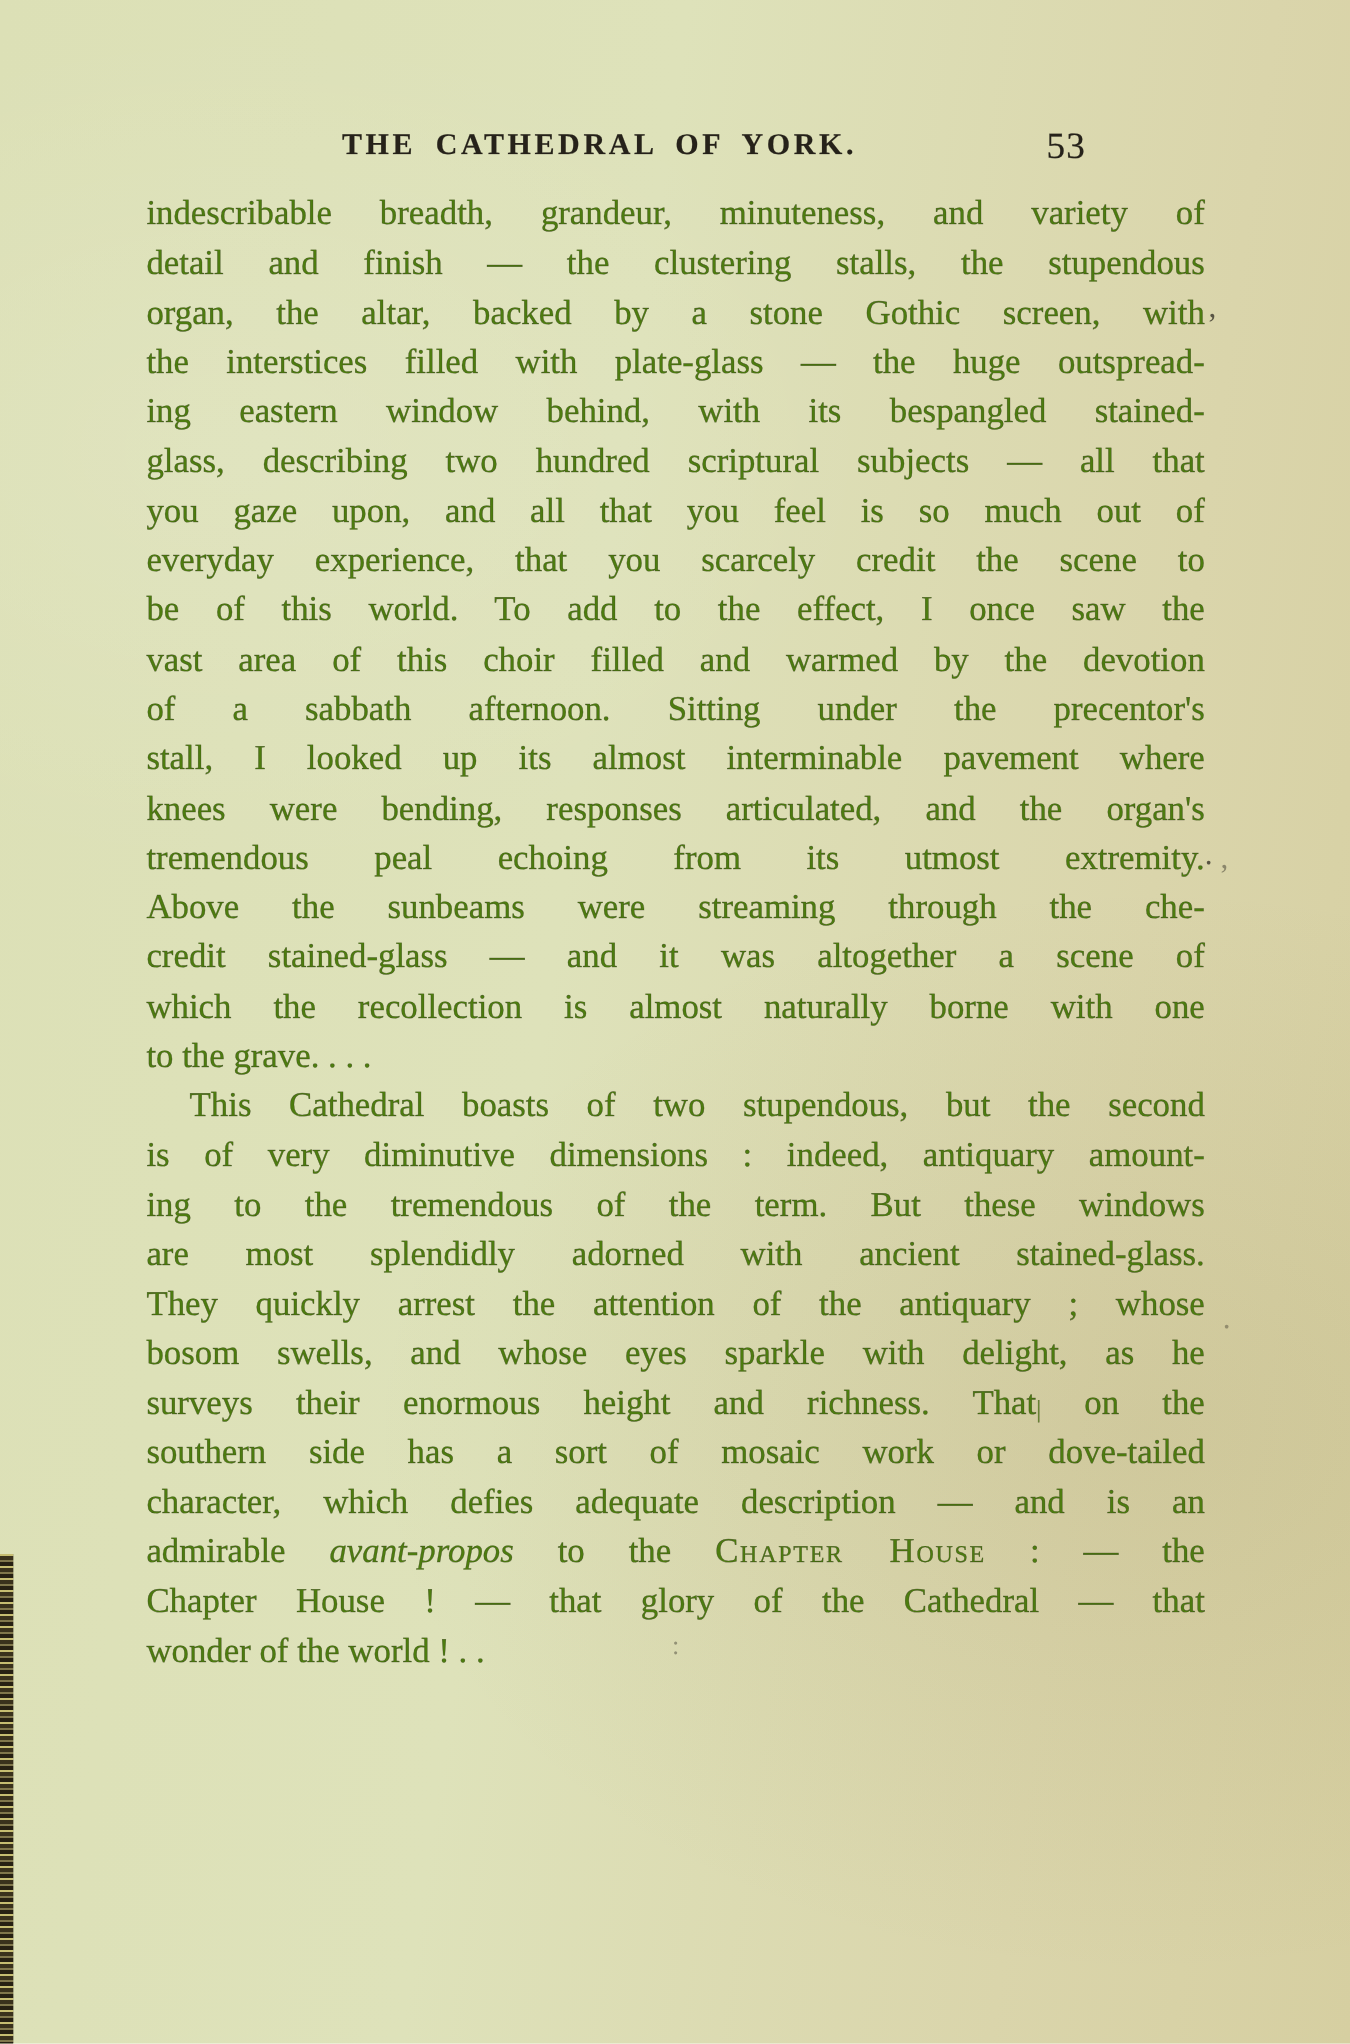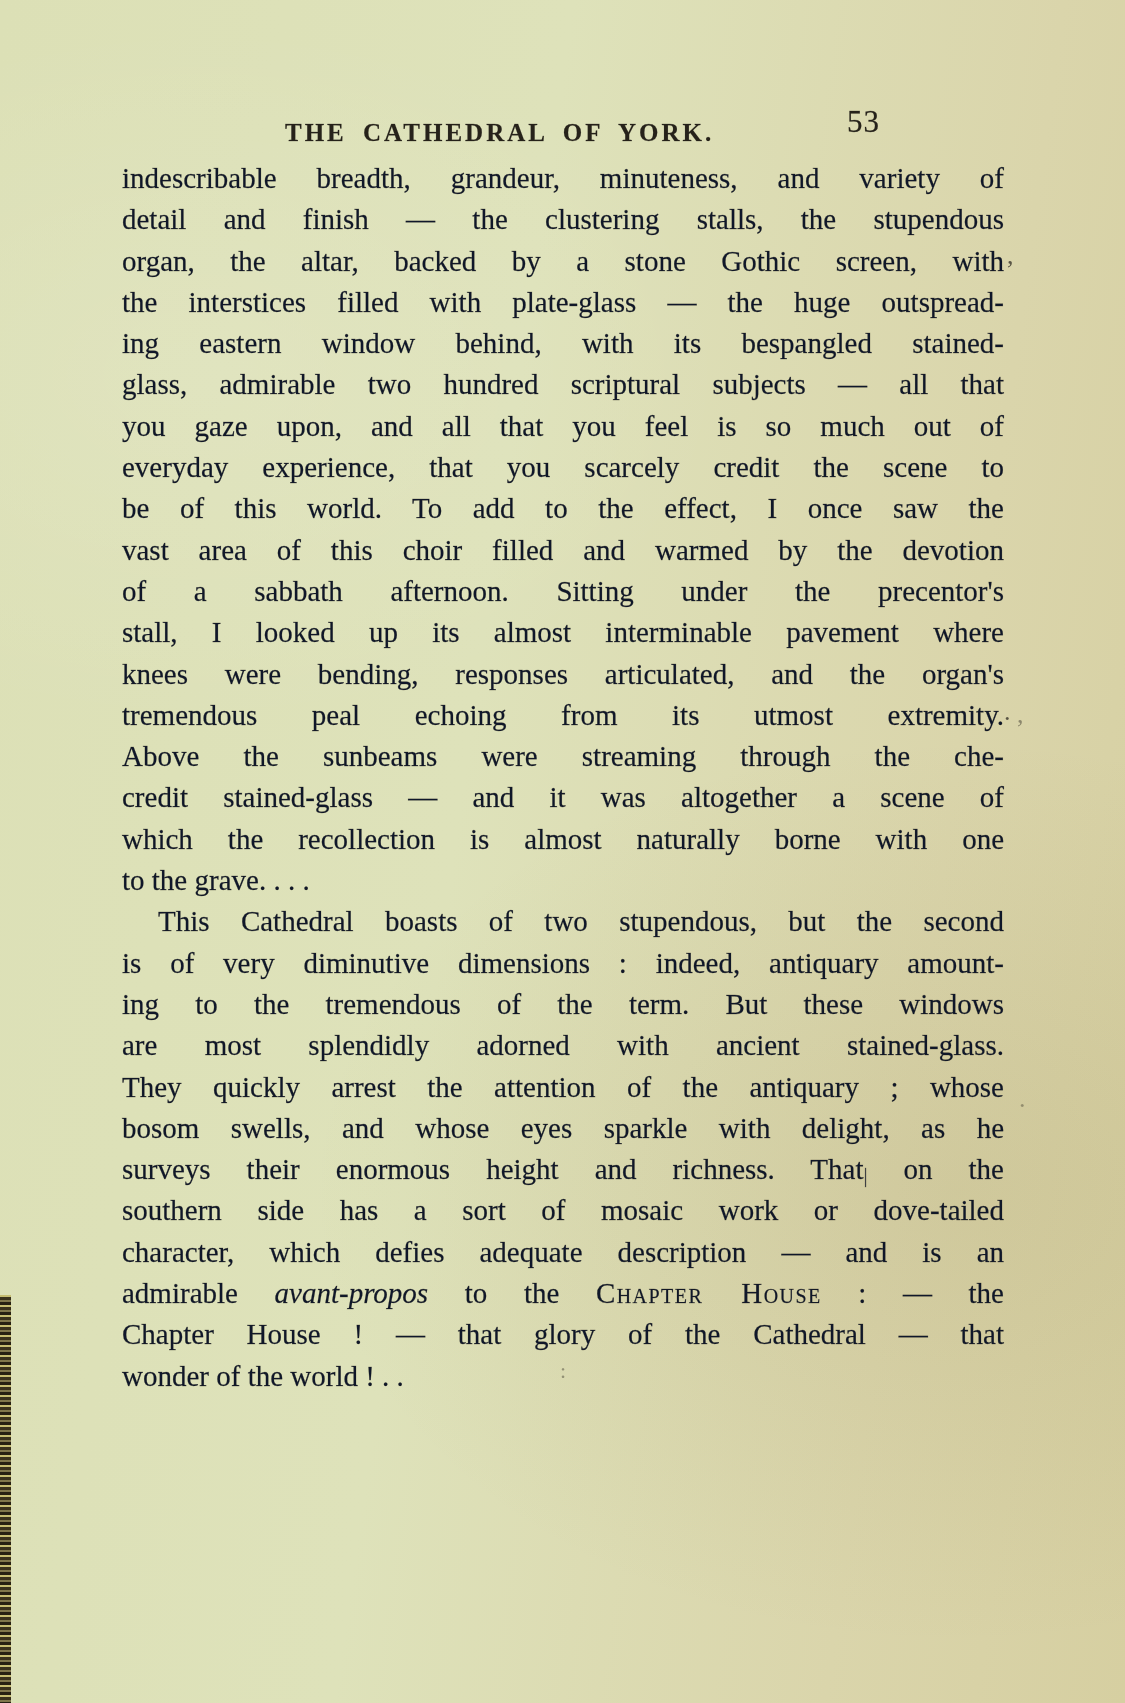--- a/index.html
+++ b/index.html
@@ -10,32 +10,32 @@
       radial-gradient(1000px 700px at 85% 70%, rgba(120,100,40,0.10), rgba(120,100,40,0) 65%),
       linear-gradient(98deg, #dce0b6 0%, #dee2ba 42%, #dad5ab 78%, #d6cfa1 100%);
     font-family:"Liberation Serif", serif;
   }
   .page { position:absolute; inset:0; }
   .running-head {
     position:absolute; top:106px; left:122px; width:882px; height:42px;
     color:#26221a;
   }
   .head-title {
-    position:absolute; left:163px; top:13px;
+    position:absolute; left:163px; top:1px;
     font-size:25px; font-weight:bold; letter-spacing:3px; word-spacing:7px;
     -webkit-text-stroke:0.3px rgba(38,34,26,0.5);
   }
   .page-num {
-    position:absolute; left:725px; top:-2px;
+    position:absolute; left:750px; top:-2px;
     font-size:31px; letter-spacing:1px;text-align:right;
     -webkit-text-stroke:0.35px rgba(38,34,26,0.55);
   }
   .textcol {
     position:absolute; left:122px; top:158px; width:882px;
-    color:#0f172a; font-size:29px;
+    color:#4d7c0f; font-size:29px;
     -webkit-text-stroke:0.35px rgba(38,35,28,0.55);
   }
   .line {
     height:41.3px; line-height:41.3px;
     text-align:justify; text-align-last:justify;
   }
   .line.endline { text-align:right; text-align-last:left; }
   .line.indent { text-indent:36px; }
   .it { font-style:italic; }
   .sc { font-variant:small-caps; letter-spacing:0.05em; }
@@ -61,21 +61,21 @@
     <span class="page-num">53</span>
   </div>
 
   <div class="textcol">
     <div>
       <div class="line">indescribable breadth, grandeur, minuteness, and variety of</div>
       <div class="line">detail and finish — the clustering stalls, the stupendous</div>
       <div class="line">organ, the altar, backed by a stone Gothic screen, with</div>
       <div class="line">the interstices filled with plate-glass — the huge outspread-</div>
       <div class="line">ing eastern window behind, with its bespangled stained-</div>
-      <div class="line">glass, admirable two hundred scriptural subjects — all that</div>
+      <div class="line">glass, describing two hundred scriptural subjects — all that</div>
       <div class="line">you gaze upon, and all that you feel is so much out of</div>
       <div class="line">everyday experience, that you scarcely credit the scene to</div>
       <div class="line">be of this world.  To add to the effect, I once saw the</div>
       <div class="line">vast area of this choir filled and warmed by the devotion</div>
       <div class="line">of a sabbath afternoon.  Sitting under the precentor's</div>
       <div class="line">stall, I looked up its almost interminable pavement where</div>
       <div class="line">knees were bending, responses articulated, and the organ's</div>
       <div class="line">tremendous peal echoing from its utmost extremity.</div>
       <div class="line">Above the sunbeams were streaming through the che-</div>
       <div class="line">credit stained-glass — and it was altogether a scene of</div>

